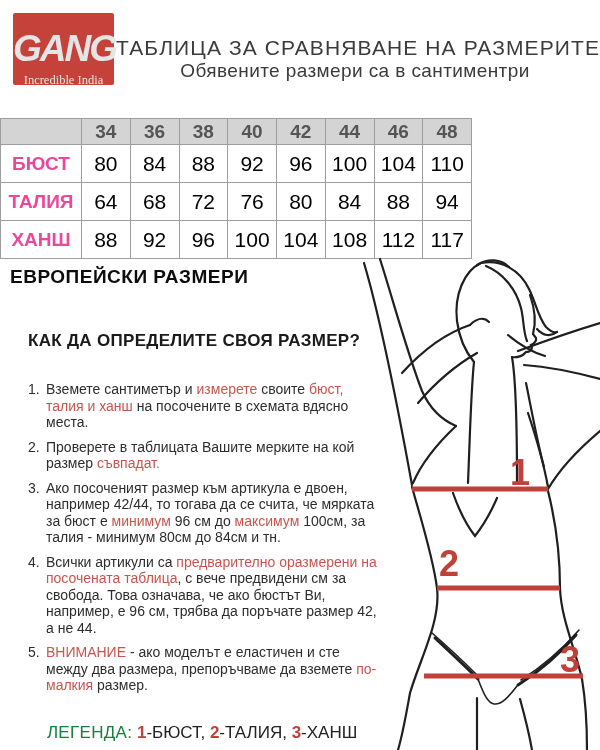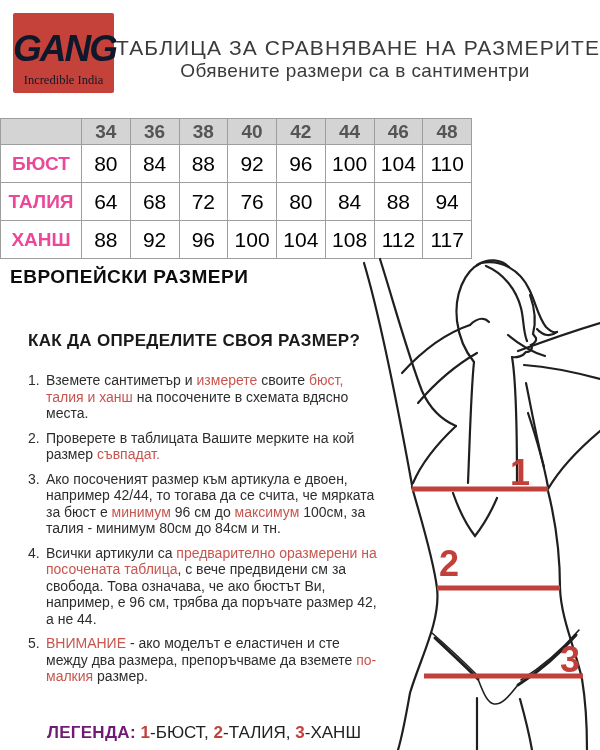--- a/index.html
+++ b/index.html
@@ -1,21 +1,21 @@
 <!DOCTYPE html>
 <html><head>
 <meta charset="utf-8">
 <style>
   html,body{margin:0;padding:0;background:#ffffff;}
   .page{position:relative;width:600px;height:750px;background:#ffffff;overflow:hidden;
         font-family:"Liberation Sans",sans-serif;}
 
   
-  .logo{position:absolute;left:13px;top:13px;width:101px;height:80px;background:#c5423b;
-        color:#0f172a;text-align:center;border-radius:2px;}
+  .logo{position:absolute;left:13px;top:13px;width:101px;height:72px;background:#c5423b;
+        color:#e5e5e5;text-align:center;border-radius:2px;}
   .logo-brand{font-weight:700;font-style:italic;font-size:37px;letter-spacing:-2px;margin-top:15px;}
   .logo-tagline{font-family:"Liberation Serif",serif;font-size:12.5px;margin-top:3px;}
 
   
   .titles{position:absolute;left:116px;right:6px;top:36px;text-align:center;color:#3b3b3b;}
   .title{font-size:21px;letter-spacing:1.1px;white-space:nowrap;}
   .subtitle{font-size:19px;letter-spacing:0.4px;white-space:nowrap;}
 
   
   .size-table{position:absolute;left:0;top:118px;width:472px;border-collapse:collapse;table-layout:fixed;}
@@ -24,33 +24,33 @@
   .size-table thead th.corner{width:80px;}
   .size-table tbody th{background:#ffffff;color:#ec4899;font-size:19px;font-weight:700;height:37px;}
   .size-table tbody td{background:#ffffff;color:#000000;font-size:21px;font-weight:400;height:37px;}
 
   
   .section-title{position:absolute;left:10px;top:266px;font-size:19px;font-weight:800;
                  letter-spacing:0.5px;color:#0d0d0d;}
 
   
   .howto{position:absolute;left:28px;top:331px;width:352px;color:#2d2d2d;}
-  .howto-title{font-size:17px;font-weight:800;letter-spacing:0.3px;color:#1a1a1a;margin-bottom:21px;}
+  .howto-title{font-size:17px;font-weight:800;letter-spacing:0.3px;color:#1a1a1a;margin-bottom:30px;}
   .item{display:flex;margin-bottom:8px;font-size:14px;line-height:16.5px;}
   .item .num{flex:0 0 18px;}
   .item .body{flex:1 1 auto;white-space:pre-wrap;}
   .red{color:#c7554e;}
 
   
   .figure{position:absolute;left:360px;top:255px;width:240px;height:495px;}
   .figure text{font-family:"Liberation Sans",sans-serif;font-weight:700;font-size:36px;fill:#c2403a;}
 
   
   .legend{position:absolute;left:28px;top:703px;font-size:17px;color:#222222;white-space:pre-wrap;}
-  .legend-label{font-weight:700;color:#701a75;letter-spacing:0.3px;}
+  .legend-label{font-weight:400;color:#15803d;letter-spacing:0.3px;}
   .lnum{font-weight:800;color:#c2403a;}
 </style>
 </head>
 <body>
 
 <div class="page">
 
   <div class="logo">
     <div class="logo-brand">GANG</div>
     <div class="logo-tagline">Incredible India</div>

